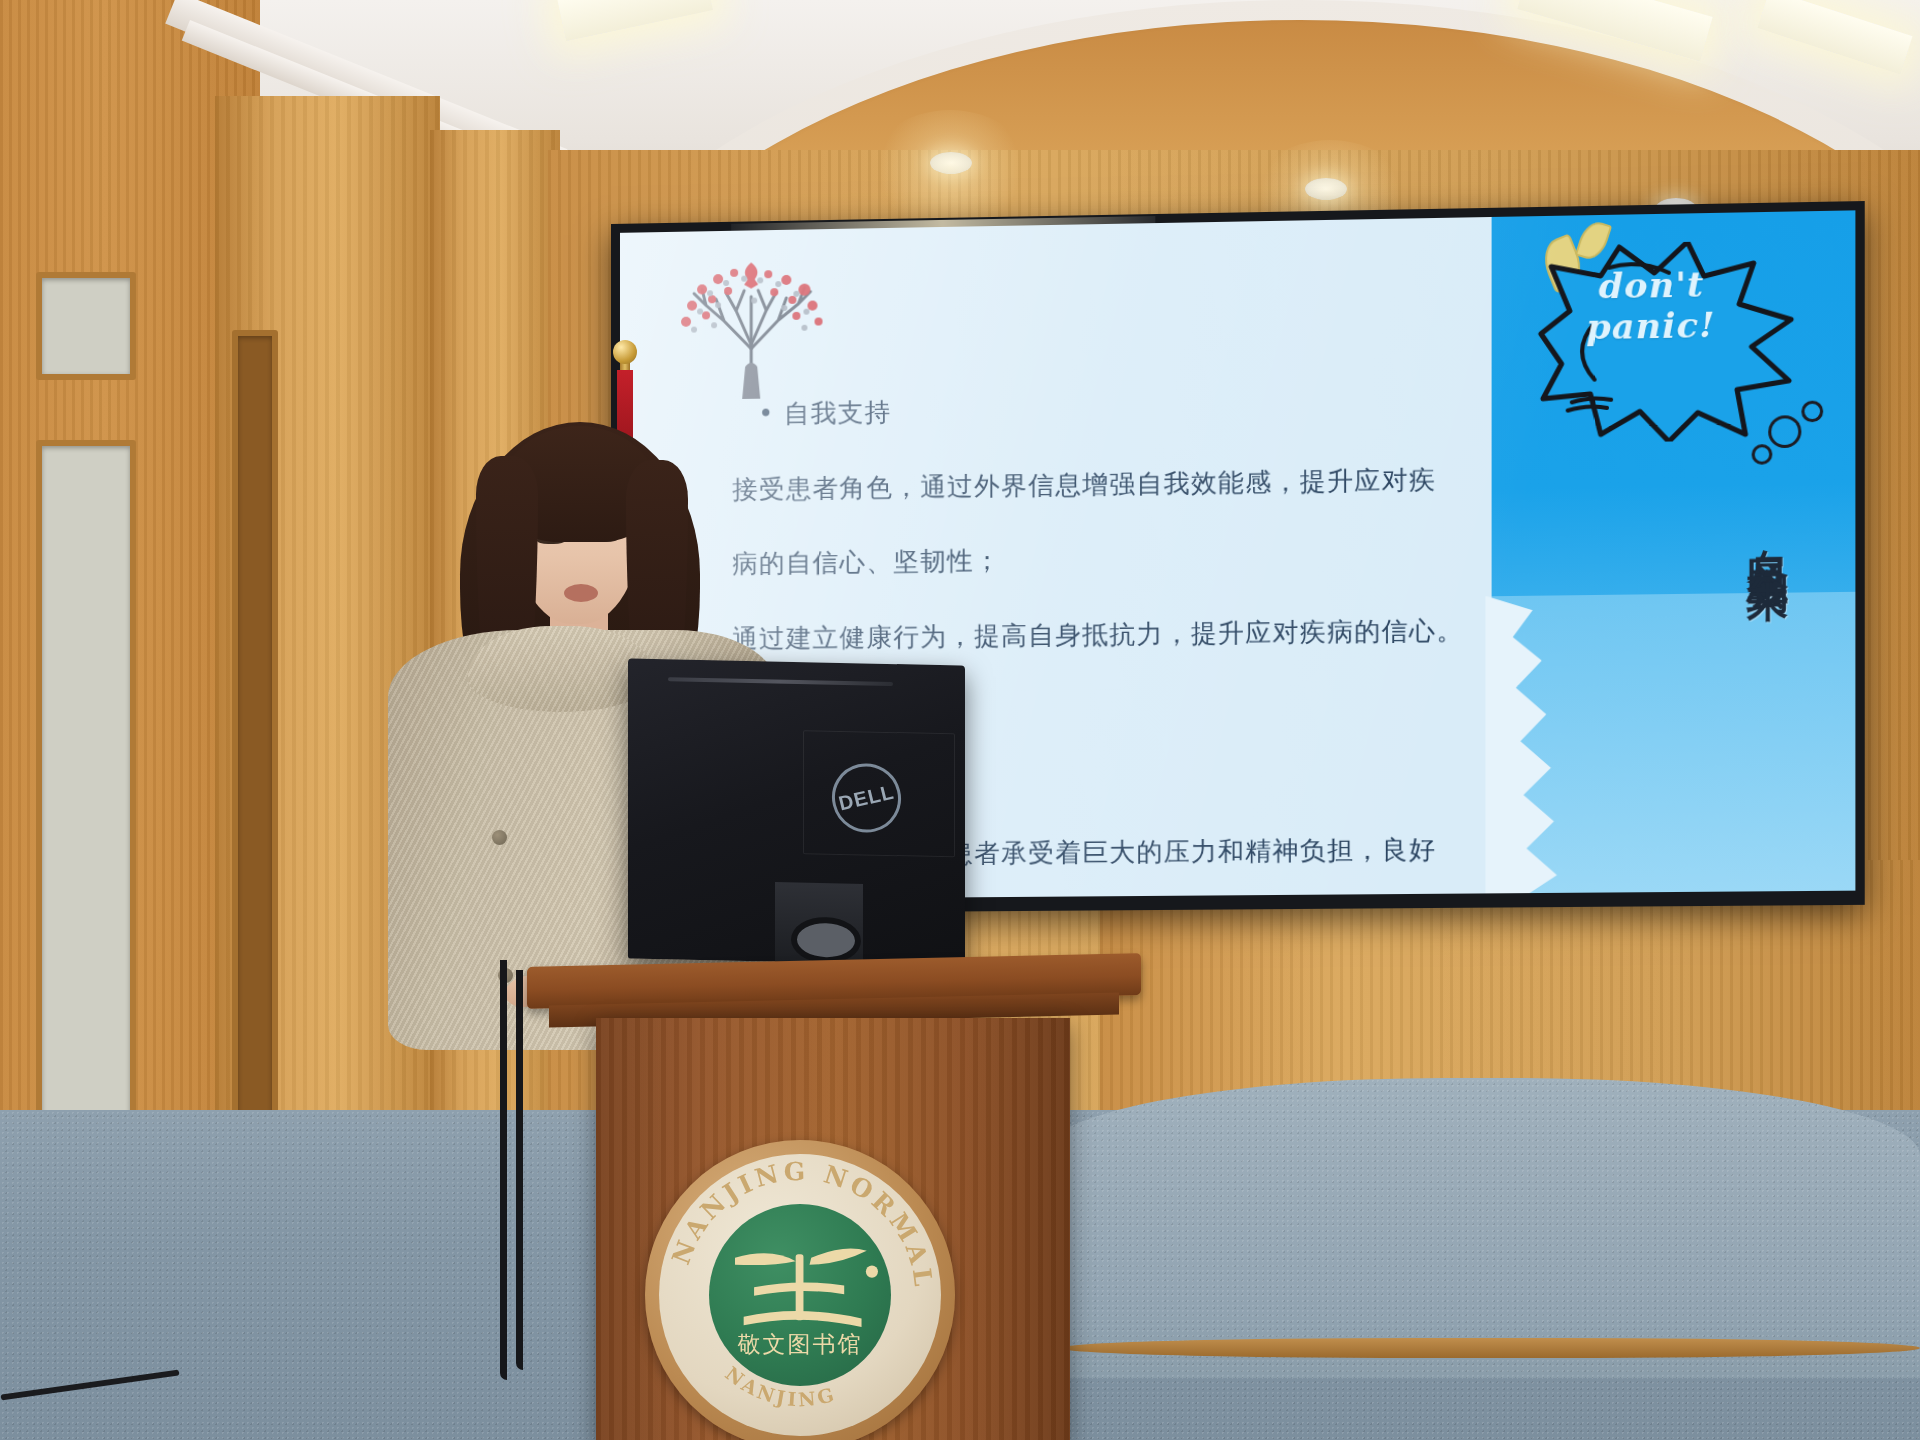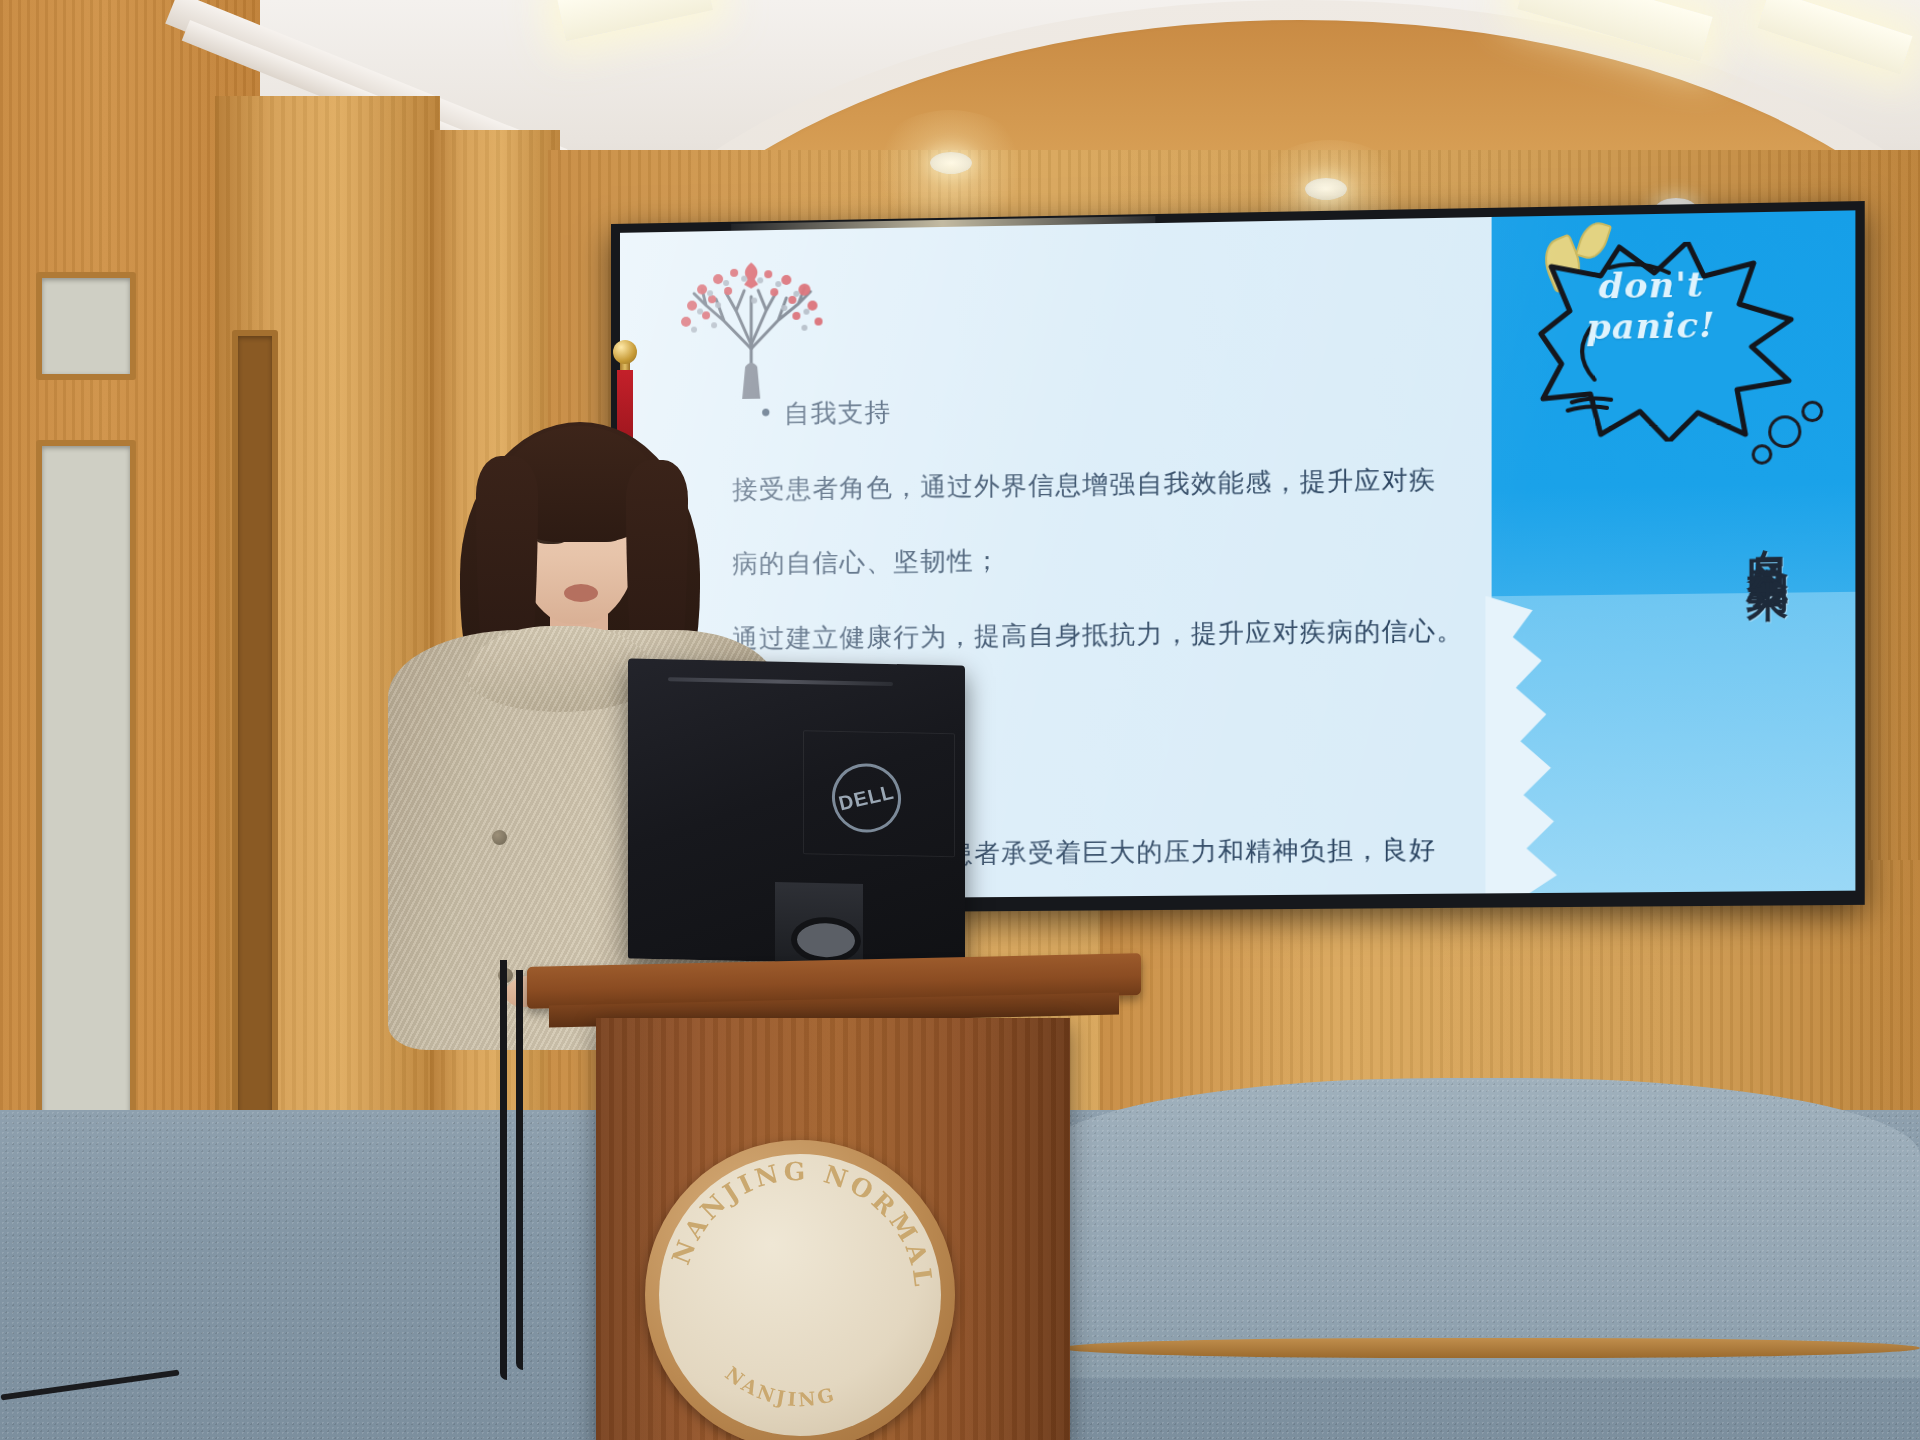--- a/index.html
+++ b/index.html
@@ -610,16 +610,29 @@
           <path id="arcTop" d="M 26,141 A 115,115 0 0 1 256,141"></path>
           <path id="arcBottom" d="M 30,141 A 111,111 0 0 0 252,141"></path>
         </defs>
         <text font-family="DejaVu Serif, serif" font-size="25" font-weight="700" fill="#caa86f" letter-spacing="4">
           <textPath href="#arcTop" startOffset="8%">NANJING NORMAL UNIVERSITY</textPath>
         </text>
         <text font-family="DejaVu Serif, serif" font-size="19" font-weight="700" fill="#caa86f" letter-spacing="3">
           <textPath href="#arcBottom" startOffset="26%">NANJING</textPath>
         </text>
       </svg>
+      <div class="seal-disc">
+        <svg viewBox="0 0 210 210" style="position:absolute;left:0;top:0;width:100%;height:100%;">
+          <g fill="#ecd9a8">
+            <path d="M30,62 Q72,50 100,66 Q72,72 30,70 Z"></path>
+            <path d="M118,62 Q156,46 182,54 Q150,70 116,70 Z"></path>
+            <rect x="100" y="58" width="9" height="76" rx="3"></rect>
+            <path d="M52,96 Q104,86 156,94 L156,104 Q104,96 52,106 Z"></path>
+            <path d="M40,130 Q104,116 176,132 L176,142 Q104,126 40,140 Z"></path>
+            <circle cx="188" cy="78" r="7"></circle>
+          </g>
+        </svg>
+        <div class="seal-cn">敬文图书馆</div>
+      </div>
     </div>
   </div>
 
 </div>
 
 </body></html>

